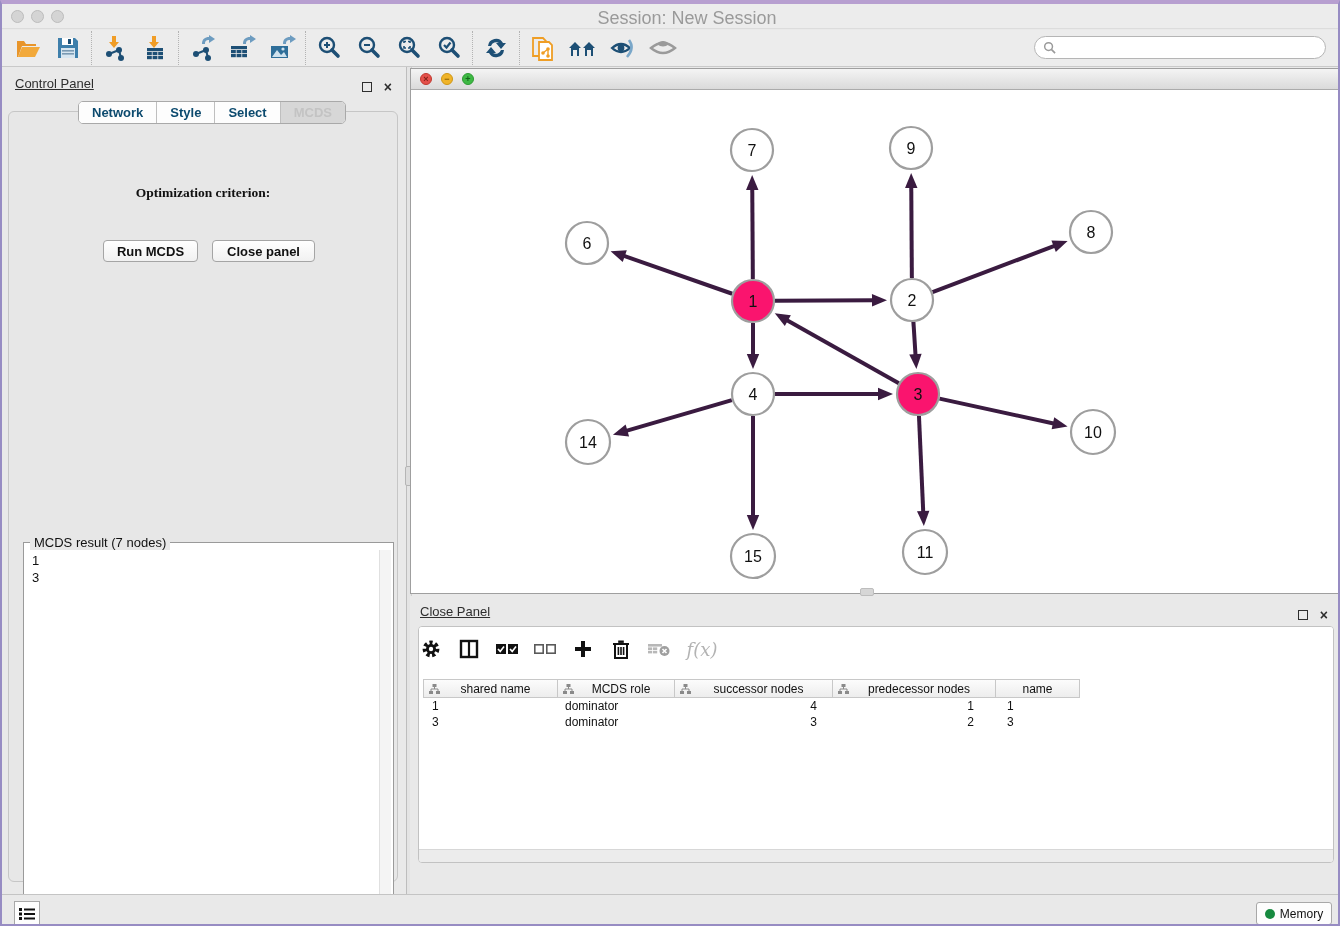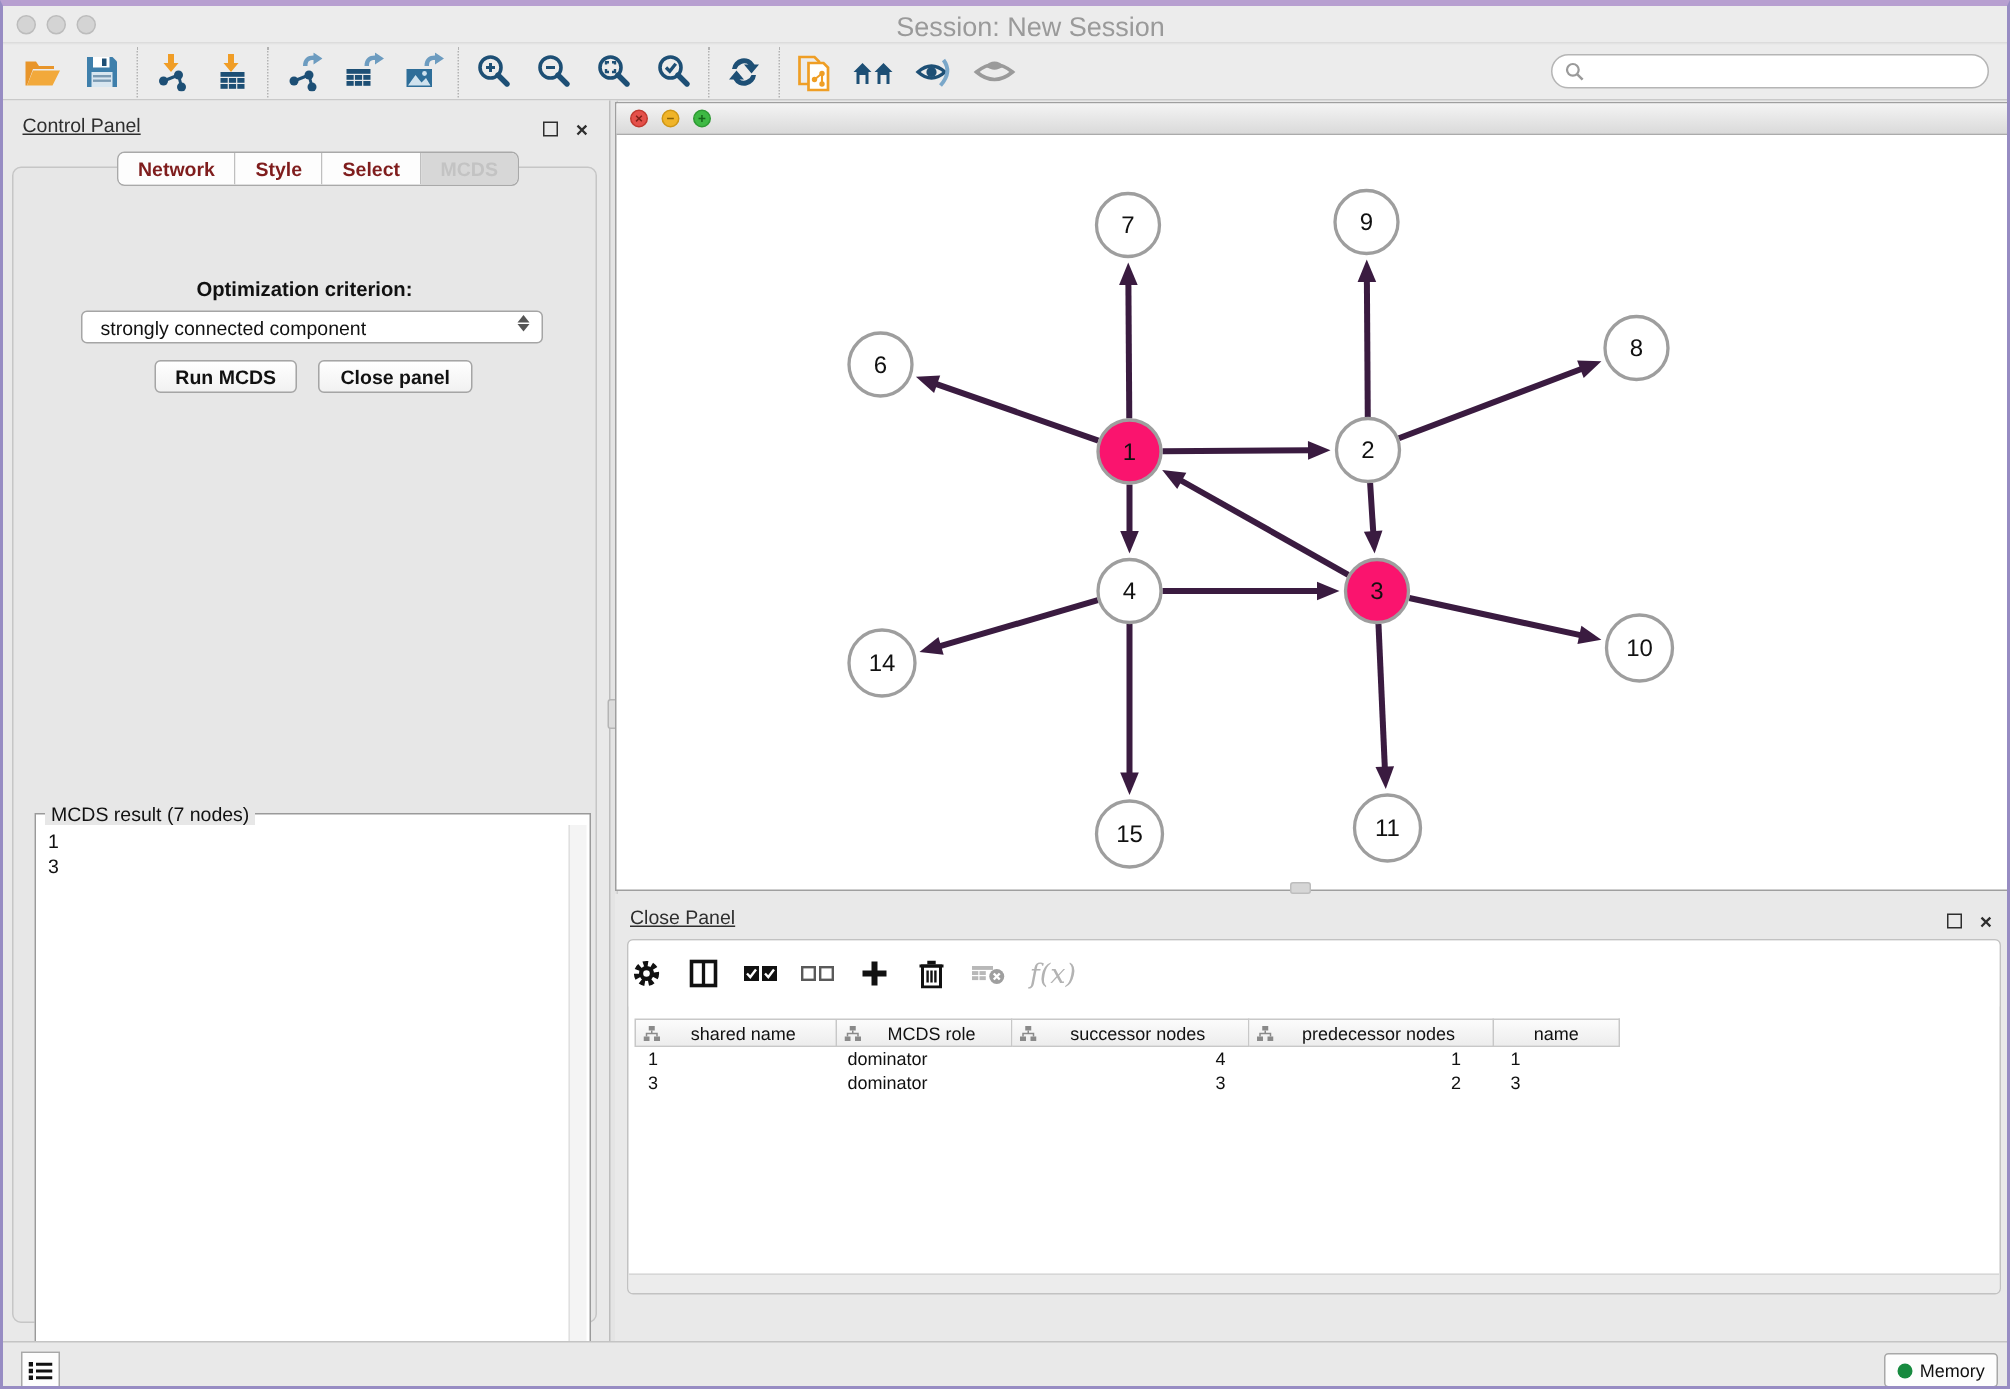--- a/index.html
+++ b/index.html
@@ -26,27 +26,27 @@
   .win-btn { display:inline-block; cursor:default; }
   .float-glyph { width:10px; height:10px; border:1.5px solid #2e2e2e; display:inline-block; }
   .close-glyph { font-size:14px; font-weight:bold; color:#2e2e2e; line-height:10px; }
 
   
   .control-panel { position:absolute; left:0; top:63px; width:404px; height:827px; background:#e9e9e9; }
   .cp-header { position:absolute; left:13px; top:9px; }
   .cp-float { position:absolute; right:34px; top:11px; }
   .cp-close { position:absolute; right:14px; top:11px; }
   .tabstrip { position:absolute; display:flex; border:1px solid #a9a9a9; border-radius:5px; overflow:hidden; background:#fff; z-index:3; }
-  .tab { padding:3px 13px; font-size:13px; font-weight:bold; color:#7f1d1d; background:#fdfdfd; border-right:1px solid #bfbfbf; white-space:nowrap; }
+  .tab { padding:3px 13px; font-size:13px; font-weight:bold; color:#0c4a6e; background:#fdfdfd; border-right:1px solid #bfbfbf; white-space:nowrap; }
   .tab:last-child { border-right:none; }
   .tab.selected { background:#d7d7d7; color:#c3c3c3; }
   .cp-tabs { left:76px; top:34px; }
   .cp-content { position:absolute; left:6px; top:44px; width:390px; height:771px; background:#e7e7e7;
                 border:1px solid #c6c6c6; border-radius:6px; }
-  .opt-label { position:absolute; left:0; top:73px; width:100%; text-align:center; font-size:13.5px; font-weight:bold; color:#111; }
+  .opt-label { position:absolute; left:0; top:73px; width:100%; text-align:center; font-size:13.5px; font-weight:bold; color:#111;font-family:Liberation Serif, serif; }
   .criterion { position:absolute; left:45px; top:95px; width:308px; height:22px; background:#fff; border:1px solid #a5a5a5;
                border-radius:4px; font-size:13px; color:#111; display:flex; align-items:center; padding-left:12px; }
   .spinner { position:absolute; right:8px; top:2px; display:flex; flex-direction:column; gap:1px; }
   .spin-up { width:0; height:0; border-left:4px solid transparent; border-right:4px solid transparent; border-bottom:5px solid #555; }
   .spin-dn { width:0; height:0; border-left:4px solid transparent; border-right:4px solid transparent; border-top:5px solid #555; }
   .cp-btn { position:absolute; top:128px; height:22px; background:linear-gradient(#ffffff,#f1f1f1); border:1px solid #a5a5a5;
             border-radius:4px; font-size:13px; font-weight:bold; color:#111; display:flex; align-items:center; justify-content:center; }
   .btn-run { left:94px; width:95px; }
   .btn-closep { left:203px; width:103px; }
   .result-group { position:absolute; left:14px; top:430px; width:371px; height:375px; border:1px solid #9a9a9a; background:#fff; }
@@ -267,27 +267,20 @@
       <input type="text" placeholder="" style="">
     </div>
   </div>
 
   <div class="control-panel">
     <span class="cp-header panel-header-title">Control Panel</span>
     <span class="cp-float win-btn"><span class="float-glyph"></span></span>
     <span class="cp-close win-btn"><span class="close-glyph">×</span></span>
     <div class="cp-content">
       <div class="opt-label">Optimization criterion:</div>
-      <div class="criterion">
-        <span>strongly connected component</span>
-        <span class="spinner">
-            <span class="spin-up"></span>
-            <span class="spin-dn"></span>
-          </span>
-      </div>
       <div class="cp-btn btn-run">Run MCDS</div>
       <div class="cp-btn btn-closep">Close panel</div>
       <div class="result-group">
         <span class="result-title">MCDS result (7 nodes)</span>
         <div class="result-area">
           <div>1</div>
           <div>3</div>
         </div>
         <div class="result-vscroll"></div>
       </div>

